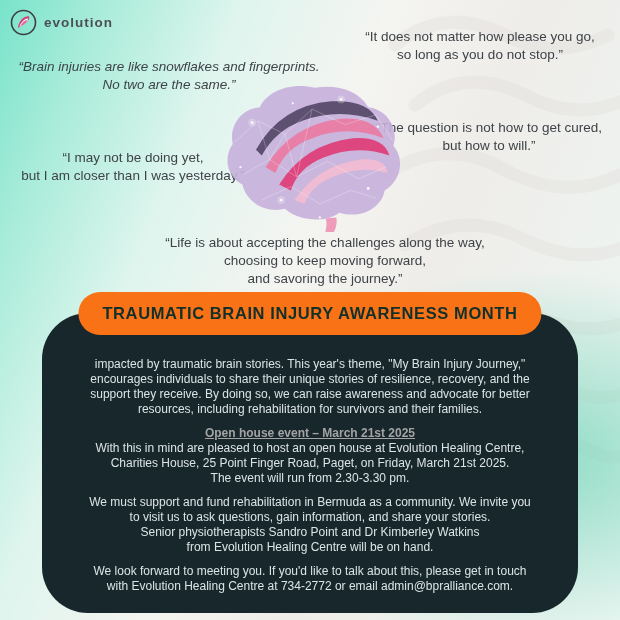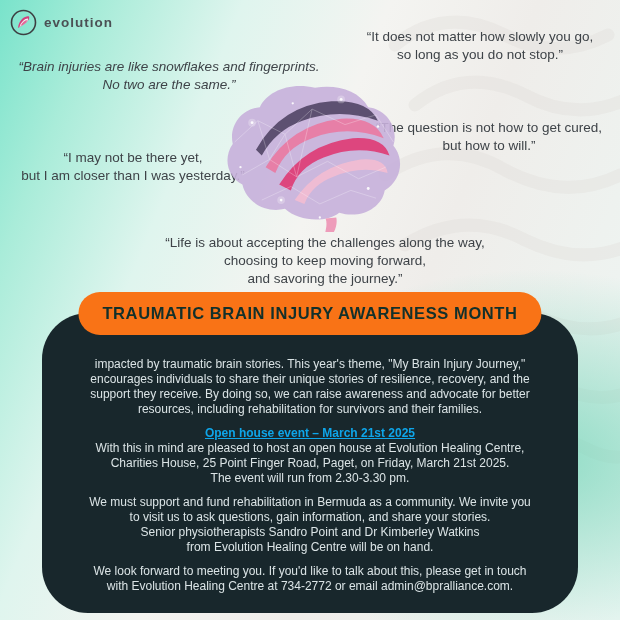--- a/index.html
+++ b/index.html
@@ -46,21 +46,21 @@
     background:#f97316; color:#12302b; border-radius:24px;
     padding:12px 24px; font-size:16.5px; font-weight:800;
     letter-spacing:.6px; white-space:nowrap;
   }
   .card-body {
     position:absolute; left:0; right:0; top:44px;
     text-align:center; color:#dbe4e6; font-size:12px; line-height:1.25;
   }
   .card-body span { display:block; white-space:nowrap; }
   .sect { margin-bottom:9px; }
-  .sect-heading { font-weight:700; text-decoration:underline; color:#0ea5e9; }
+  .sect-heading { font-weight:700; text-decoration:underline; color:#a3a3a3; }
 </style>
 </head>
 <body>
 
 <div class="canvas">
 
   <svg class="bg-brain" width="300" height="580" viewBox="0 0 300 580" fill="none">
     <g stroke="#ddd9d5" stroke-width="13" stroke-linecap="round" opacity=".55">
       <path d="M55,55 Q105,15 165,45 Q215,72 268,45"></path>
       <path d="M75,115 Q125,75 185,105 Q235,132 285,110"></path>
@@ -82,29 +82,29 @@
       <path d="M10.5,17 C12,13 15.5,11 17,11.2 C17.2,13.5 13.8,15.6 10.5,17 Z" fill="#e06a99"></path>
     </svg>
     <span class="logo-text">evolution</span>
   </div>
 
   <div class="quote q1">
     <span>“Brain injuries are like snowflakes and fingerprints.</span>
     <span>No two are the same.”</span>
   </div>
   <div class="quote q2">
-    <span>“It does not matter how slowly you go,</span>
+    <span>“It does not matter how please you go,</span>
     <span>so long as you do not stop.”</span>
   </div>
   <div class="quote q3">
     <span>“The question is not how to get cured,</span>
     <span>but how to will.”</span>
   </div>
   <div class="quote q4">
-    <span>“I may not be there yet,</span>
+    <span>“I may not be doing yet,</span>
     <span>but I am closer than I was yesterday.”</span>
   </div>
   <div class="quote q5">
     <span>“Life is about accepting the challenges along the way,</span>
     <span>choosing to keep moving forward,</span>
     <span>and savoring the journey.”</span>
   </div>
 
   <svg class="brain-art" width="190" height="150" viewBox="0 0 190 155">
     <path d="M95,6 C68,0 46,10 38,26 C18,28 6,46 10,64 C0,78 4,98 20,106

